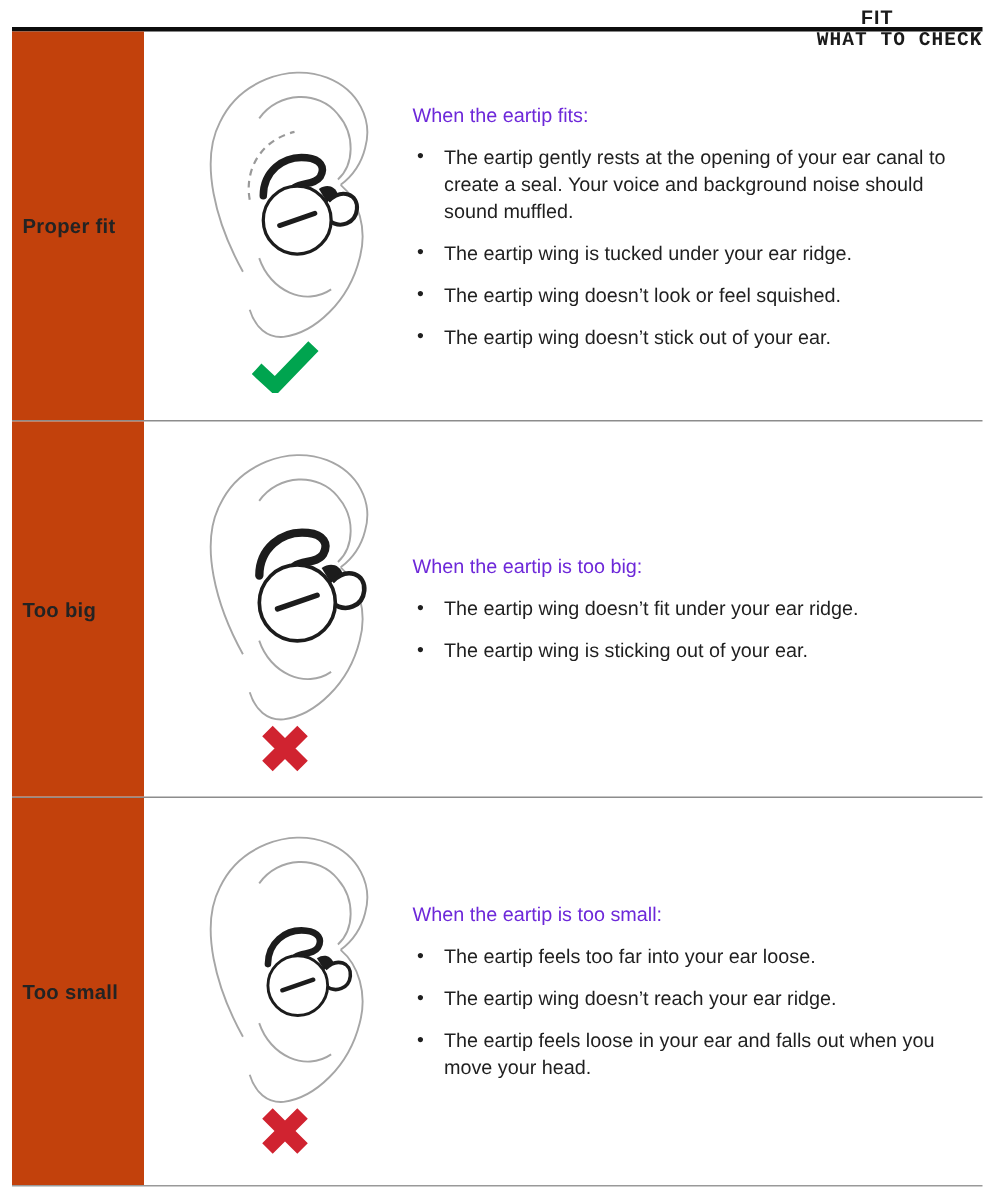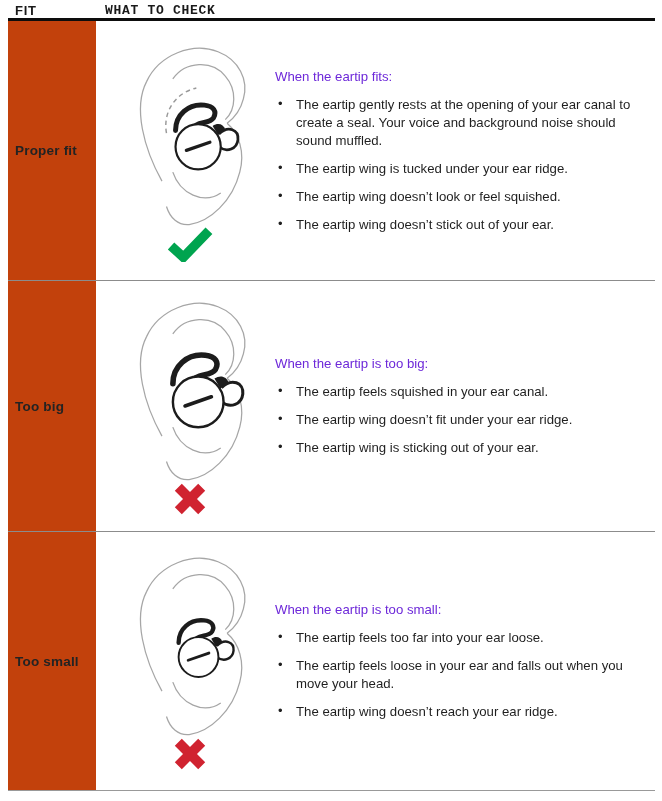--- a/index.html
+++ b/index.html
@@ -2,21 +2,21 @@
 <html><head>
 <meta charset="utf-8">
 <style>
   * { margin:0; padding:0; box-sizing:border-box; }
   html,body { background:#fff; }
   body { font-family:"Liberation Sans","DejaVu Sans",sans-serif; color:#1f1f1f; }
   .page { width:662px; height:801px; background:#fff; padding:0 7px 0 8px; overflow:hidden; }
 
   
   .header-row { display:flex; align-items:flex-end; height:21px; padding-top:4px;
-                border-bottom:3px solid #0d0d0d; }
+                border-bottom:3px solid #0d0d0d;flex-direction:column; }
   .h-fit { width:88px; padding-left:7px; }
   .h-check { margin-left:9px;font-family:Liberation Mono, monospace; }
   .h-fit, .h-check { font-size:13px; font-weight:bold; letter-spacing:0.7px; color:#1a1a1a; }
 
   
   .fit-table { border-bottom:1.5px solid #999; }
   .row { display:flex; align-items:center; }
   .row-1 { height:259px; }
   .row-2 { height:251px; }
   .row-3 { height:259px; }
@@ -107,21 +107,20 @@
             <path d="M71,122 L97,113" fill="none" stroke="#1c1c1c" stroke-width="3.6" stroke-linecap="round"></path>
           </g>
         </svg>
         <svg class="mark" width="36" height="36" viewBox="0 0 40 40">
           <path d="M7,7 L33,33 M33,7 L7,33" fill="none" stroke-width="11" stroke-linecap="butt" stroke="#D02330"></path>
         </svg>
       </div>
       <div class="text-cell">
         <p class="intro">When the eartip is too big:</p>
         <ul class="bullets">
-          <li>The eartip feels squished in your ear canal.</li>
           <li>The eartip wing doesn’t fit under your ear ridge.</li>
           <li>The eartip wing is sticking out of your ear.</li>
         </ul>
       </div>
     </div>
 
     <div class="row row-3">
       <div class="fit-cell">
         <span class="fit-label">Too small</span>
       </div>
@@ -142,20 +141,20 @@
           </g>
         </svg>
         <svg class="mark" width="36" height="36" viewBox="0 0 40 40">
           <path d="M7,7 L33,33 M33,7 L7,33" fill="none" stroke-width="11" stroke-linecap="butt" stroke="#D02330"></path>
         </svg>
       </div>
       <div class="text-cell">
         <p class="intro">When the eartip is too small:</p>
         <ul class="bullets">
           <li>The eartip feels too far into your ear loose.</li>
+          <li>The eartip wing doesn’t reach your ear ridge.</li>
           <li>The eartip feels loose in your ear and falls out when you move your head.</li>
-          <li>The eartip wing doesn’t reach your ear ridge.</li>
         </ul>
       </div>
     </div>
 
   </div>
 </div>
 
 </body></html>

